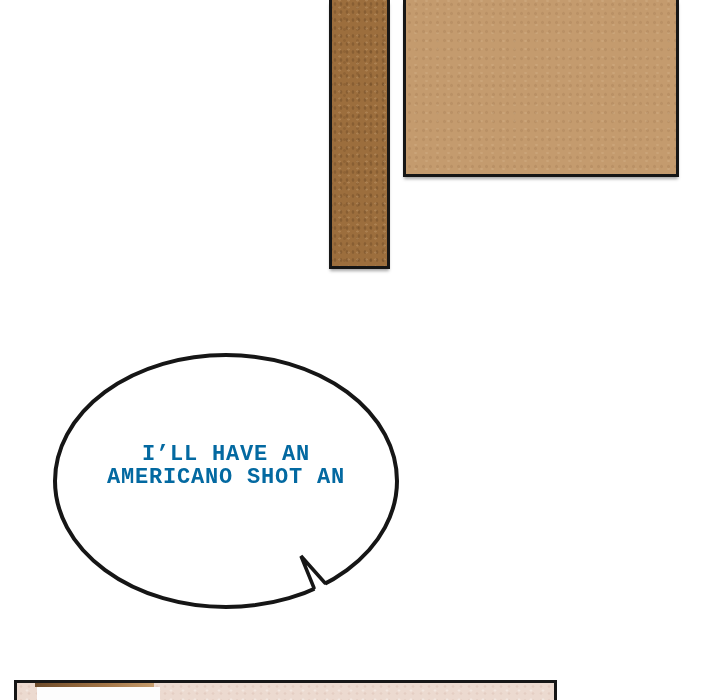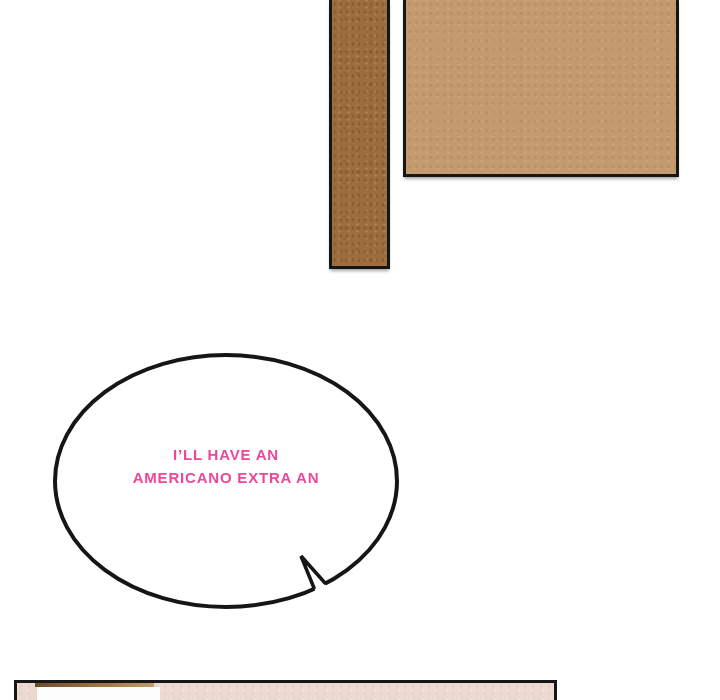--- a/index.html
+++ b/index.html
@@ -64,26 +64,26 @@
     height: 700px;
     pointer-events: none;
   }
 
   .bubble-text {
     position: absolute;
     left: 46px;
     top: 443px;
     width: 360px;
     text-align: center;
-    font-family: Liberation Sans, sans-serif;
+    font-family: Liberation Mono, monospace;
     font-weight: bold;
-    font-size: 15px;
+    font-size: 22px;
     line-height: 23px;
     letter-spacing: 0.8px;
-    color: #ec4899;
+    color: #0369a1;
     white-space: nowrap;
   }
 
   
   .bottom-panel {
     position: absolute;
     left: 14px;
     top: 680px;
     width: 543px;
     height: 40px;
@@ -129,21 +129,21 @@
   <svg class="bubble-svg" viewBox="0 0 720 700" xmlns="http://www.w3.org/2000/svg">
     <ellipse cx="226" cy="481" rx="171" ry="126" fill="#ffffff" stroke="#161616" stroke-width="4"></ellipse>
 
     <polygon points="314,588 301,556 325,583" fill="#ffffff"></polygon>
     <line x1="314" y1="588" x2="325" y2="583" stroke="#ffffff" stroke-width="8" stroke-linecap="butt"></line>
     <polyline points="314,588 301,556 325,583" fill="none" stroke="#161616" stroke-width="3.5" stroke-linejoin="miter" stroke-linecap="round"></polyline>
   </svg>
 
   <div class="bubble-text">
     <div>I’LL HAVE AN</div>
-    <div>AMERICANO EXTRA AN</div>
+    <div>AMERICANO SHOT AN</div>
   </div>
 
   <div class="bottom-panel">
     <div class="shelf-strip"></div>
     <div class="white-card"></div>
   </div>
 
 </div>
 
 </body></html>

